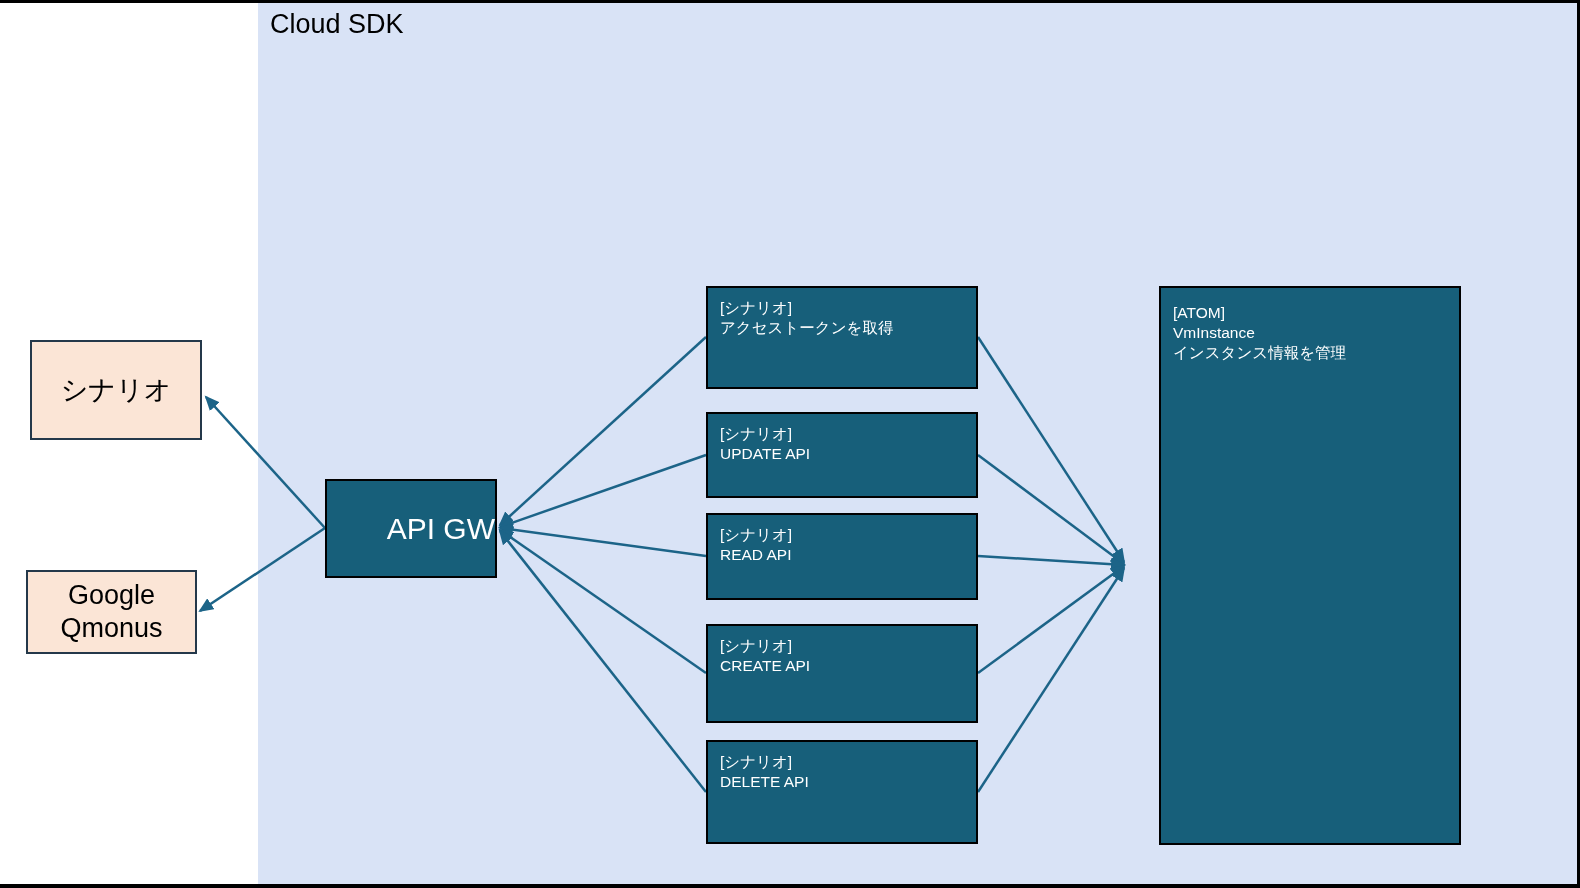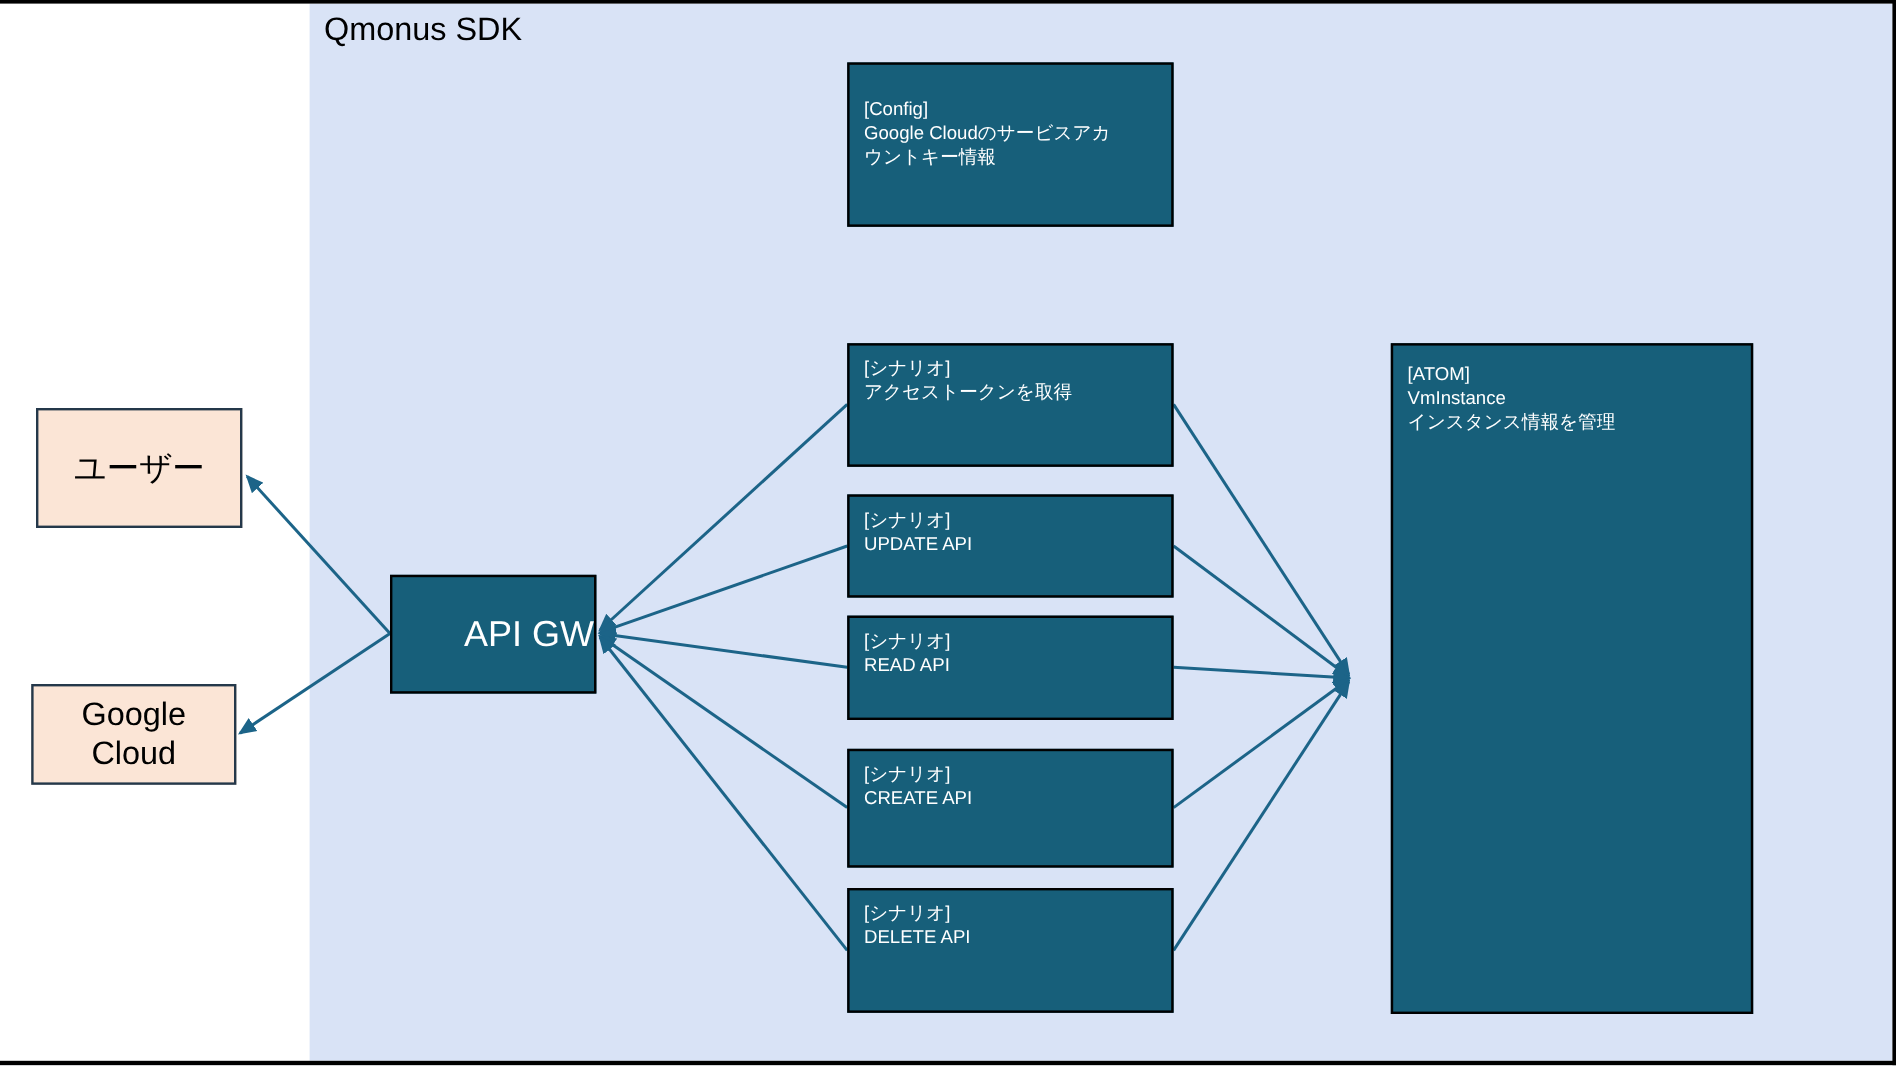--- a/index.html
+++ b/index.html
@@ -73,21 +73,21 @@
     z-index: 5;
     pointer-events: none;
   }
 </style>
 </head>
 <body>
 
 <div class="page">
 
   <div class="sdk-container">
-    <div class="sdk-title">Qmonus SDK</div>
+    <div class="sdk-title">Cloud SDK</div>
   </div>
 
   <svg class="edges" xmlns="http://www.w3.org/2000/svg">
     <defs>
       <marker id="arrowhead" markerUnits="userSpaceOnUse" markerWidth="16" markerHeight="13" refX="13" refY="6.5" orient="auto">
         <path id="arrowhead-path" d="M0,0 L15,6.5 L0,13 Z" fill="#1c6488"></path>
       </marker>
     </defs>
   <line x1="325" y1="528" x2="206" y2="397" stroke="#1c6488" stroke-width="2.5" marker-end="url(#arrowhead)"></line>
       <line x1="325" y1="528" x2="200" y2="611" stroke="#1c6488" stroke-width="2.5" marker-end="url(#arrowhead)"></line>
@@ -96,25 +96,20 @@
       <line x1="706" y1="556" x2="500" y2="528" stroke="#1c6488" stroke-width="2.5" marker-end="url(#arrowhead)"></line>
       <line x1="706" y1="673" x2="500" y2="530" stroke="#1c6488" stroke-width="2.5" marker-end="url(#arrowhead)"></line>
       <line x1="706" y1="792" x2="500" y2="531" stroke="#1c6488" stroke-width="2.5" marker-end="url(#arrowhead)"></line>
       <line x1="978" y1="337" x2="1124" y2="562" stroke="#1c6488" stroke-width="2.5" marker-end="url(#arrowhead)"></line>
       <line x1="978" y1="455" x2="1124" y2="564" stroke="#1c6488" stroke-width="2.5" marker-end="url(#arrowhead)"></line>
       <line x1="978" y1="556" x2="1124" y2="565" stroke="#1c6488" stroke-width="2.5" marker-end="url(#arrowhead)"></line>
       <line x1="978" y1="673" x2="1124" y2="566" stroke="#1c6488" stroke-width="2.5" marker-end="url(#arrowhead)"></line>
       <line x1="978" y1="792" x2="1124" y2="568" stroke="#1c6488" stroke-width="2.5" marker-end="url(#arrowhead)"></line>
     </svg>
 
-  <div class="node dark" id="node-config">
-    <div>[Config]</div>
-    <div>Google Cloudのサービスアカ</div>
-    <div>ウントキー情報</div>
-  </div>
 
   <div class="node dark" id="node-scenario-token">
     <div>[シナリオ]</div>
     <div>アクセストークンを取得</div>
   </div>
 
   <div class="node dark" id="node-scenario-create">
     <div>[シナリオ]</div>
     <div>UPDATE API</div>
   </div>
@@ -134,26 +129,26 @@
     <div>DELETE API</div>
   </div>
 
   <div class="node dark" id="node-atom">
     <div>[ATOM]</div>
     <div>VmInstance</div>
     <div>インスタンス情報を管理</div>
   </div>
 
   <div class="node external" id="node-user">
-    <div>ユーザー</div>
+    <div>シナリオ</div>
   </div>
 
   <div class="node external" id="node-google-cloud">
     <div>Google</div>
-    <div>Cloud</div>
+    <div>Qmonus</div>
   </div>
 
   <div class="node dark" id="node-api-gw">
     <div>API GW</div>
   </div>
 
   <div class="frame top"></div>
   <div class="frame right"></div>
   <div class="frame bottom"></div>
 </div>

